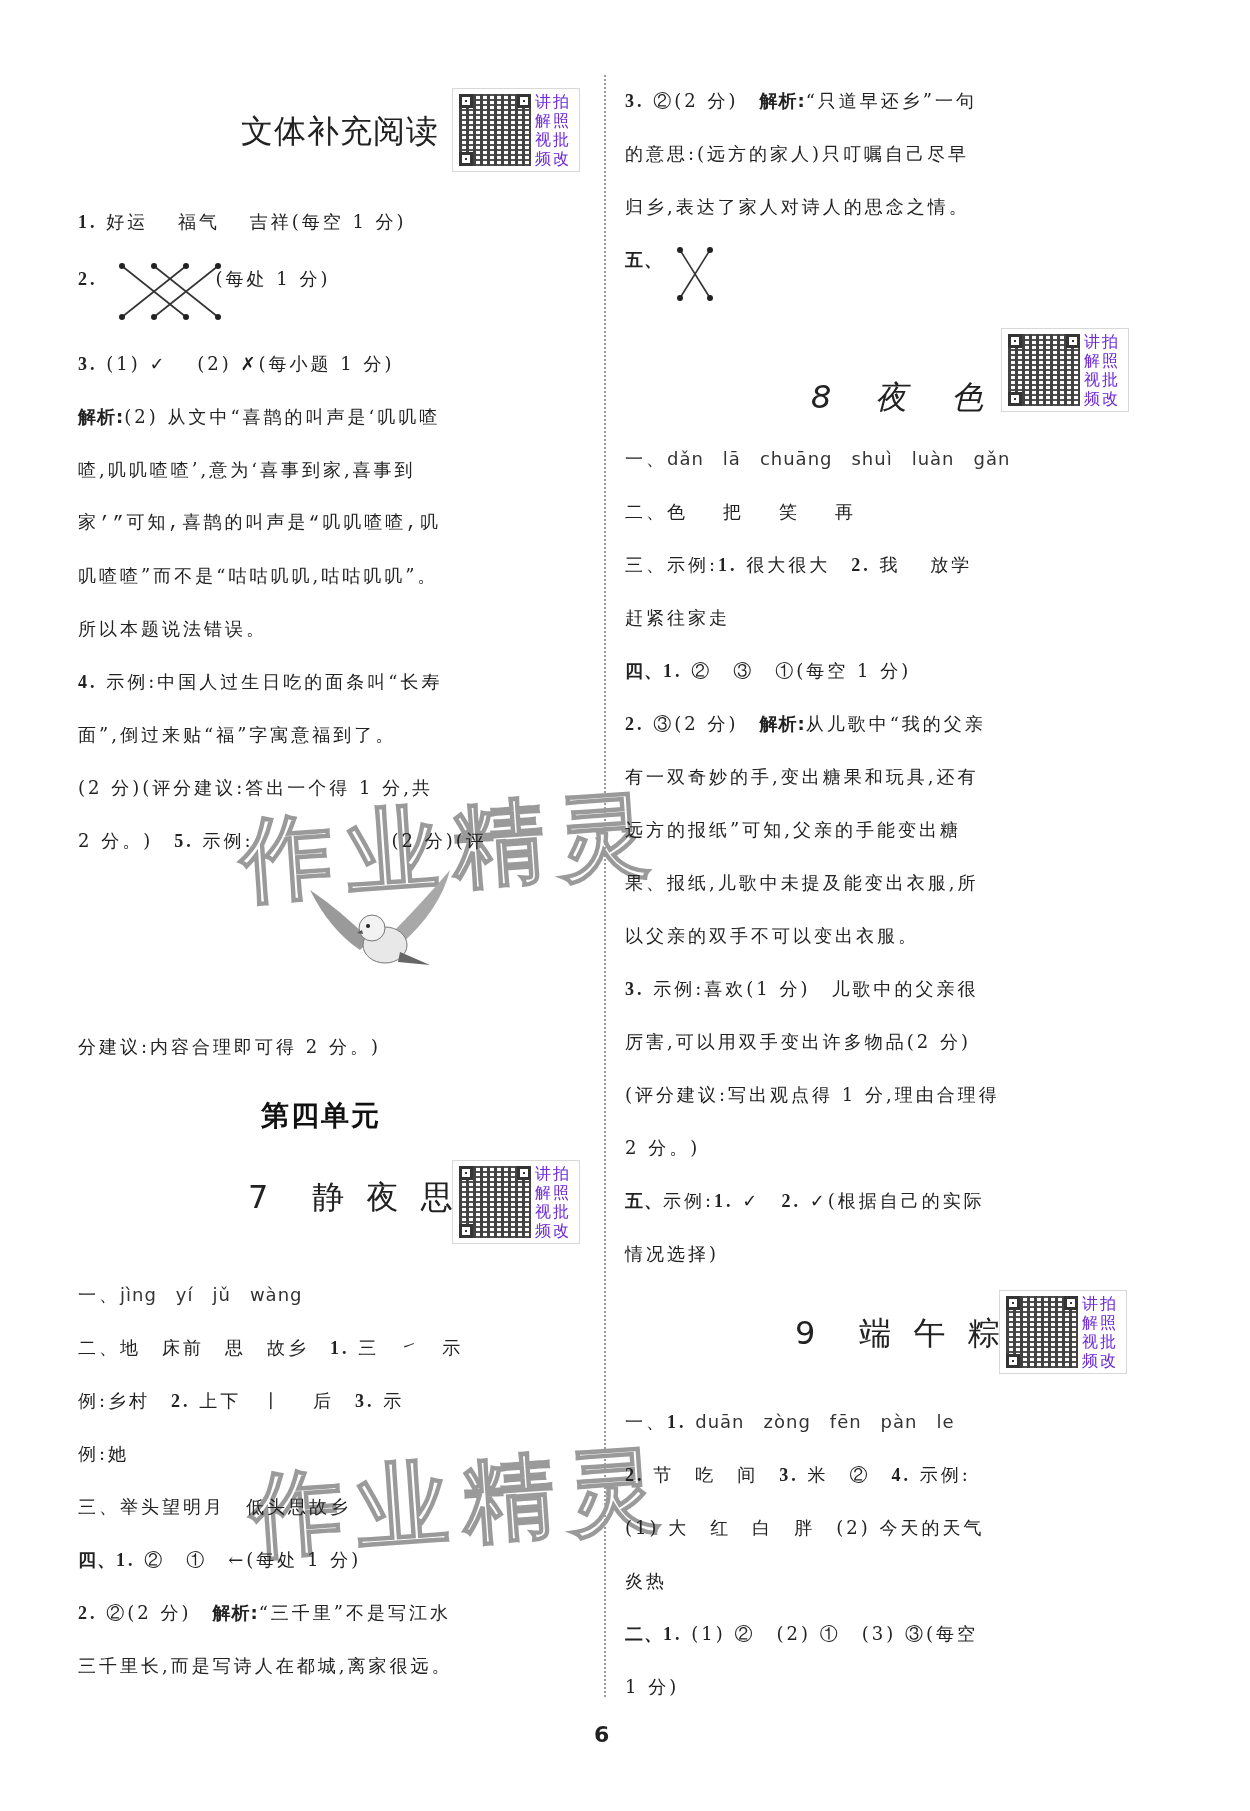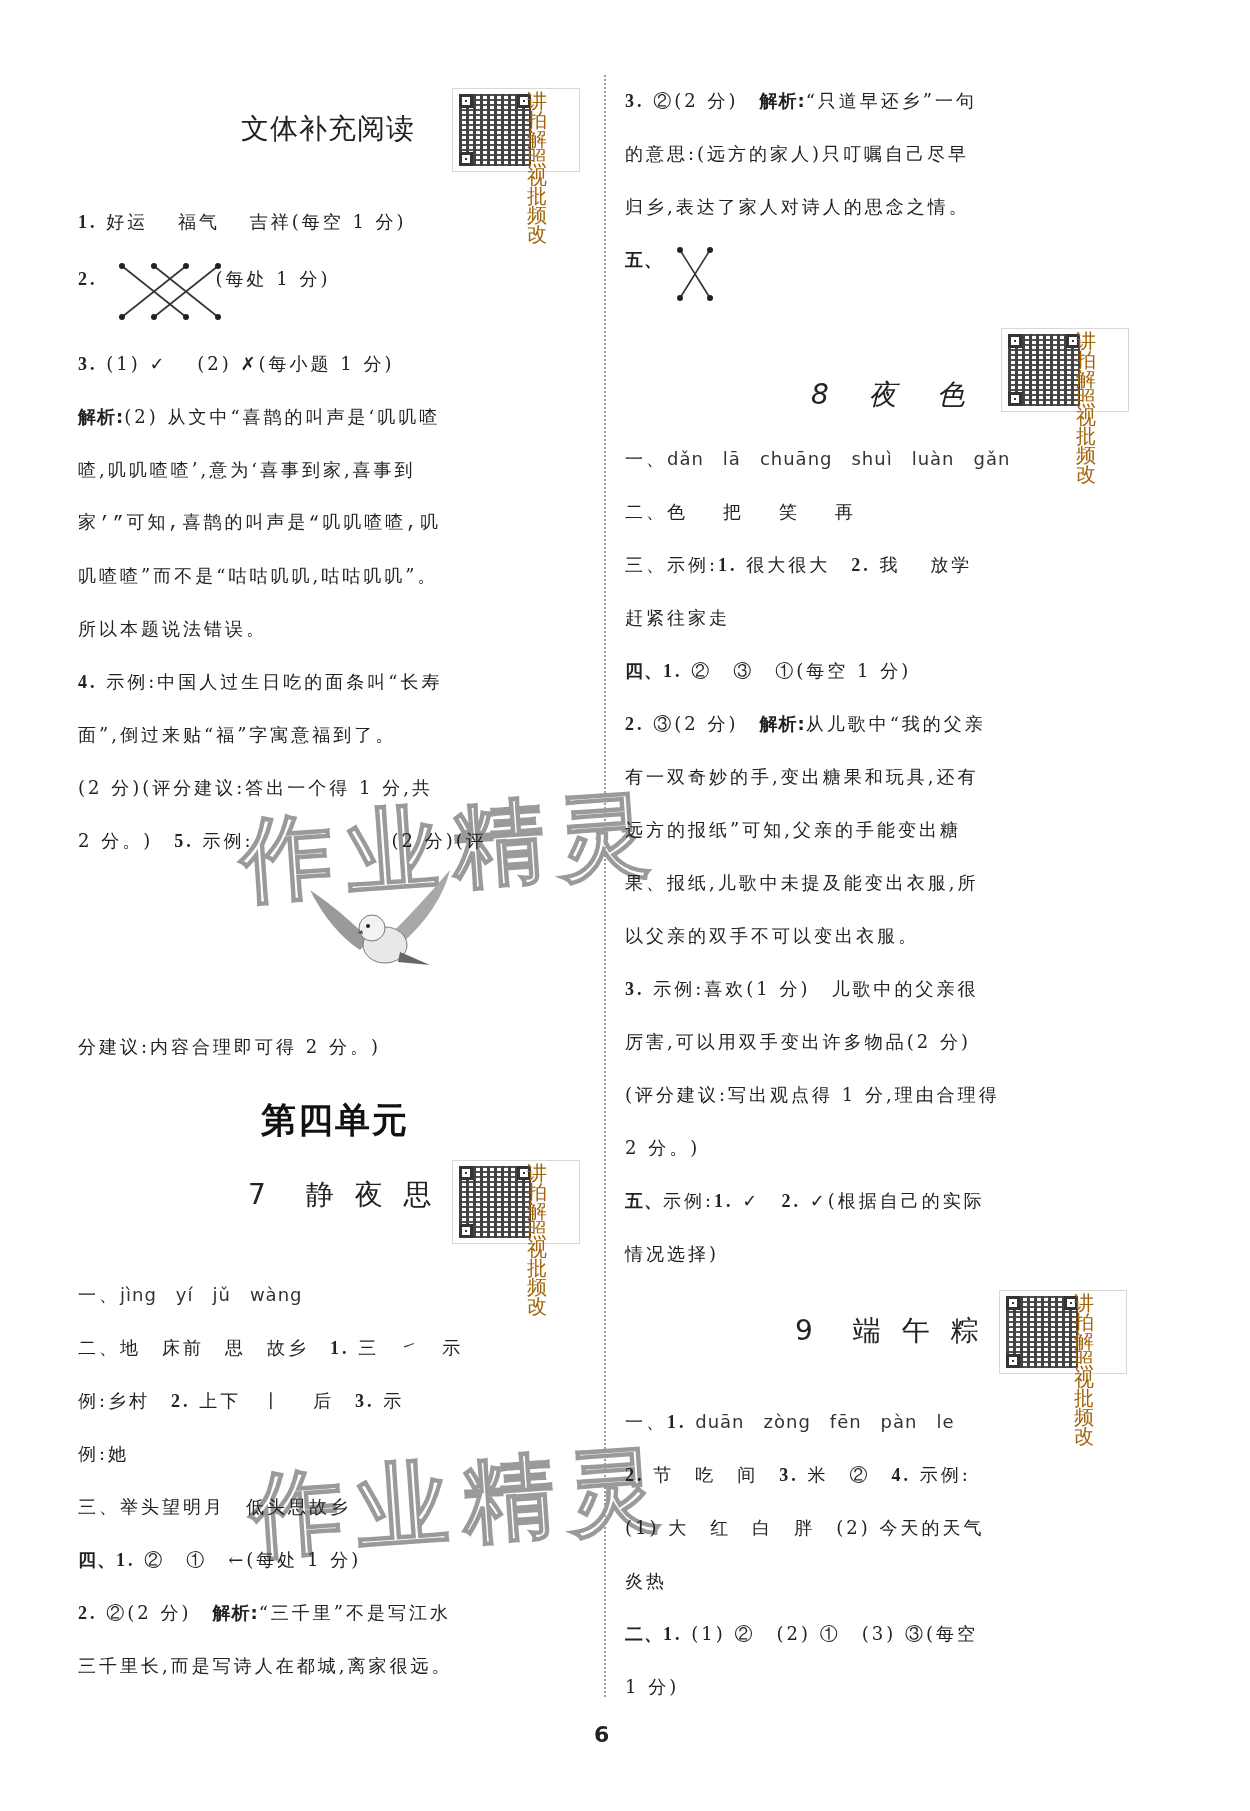--- a/index.html
+++ b/index.html
@@ -15,44 +15,44 @@
     border-left: 2px dotted #9a9a9a;
   }
   .line {
     position: absolute; left: 0; font-size: 18px; line-height: 34px; white-space: nowrap;
     letter-spacing: 3px;
   }
   .b { font-weight: bold; font-family: "Liberation Serif", serif; }
   .bh { font-weight: bold; font-family: "DejaVu Sans", sans-serif; letter-spacing: 1px; }
   .py { font-family: "DejaVu Sans", "Liberation Sans", sans-serif; letter-spacing: 1px; color: #333; }
   .heading {
-    position: absolute; font-family: "DejaVu Sans", "Liberation Sans", sans-serif; font-size: 28px; color: #222;
+    position: absolute; font-family: "DejaVu Sans", "Liberation Sans", sans-serif; font-size: 32px; color: #222;
     letter-spacing: 6px;
   }
   .unit-heading {
-    position: absolute; font-family: Liberation Mono, monospace; font-weight: bold; font-size: 35px; color: #111;
+    position: absolute; font-family: Liberation Mono, monospace; font-weight: bold; font-size: 28px; color: #111;
     letter-spacing: 2px;
   }
   .qr-box {
     position: absolute; width: 128px; height: 84px; border: 1px solid #d8d8d8; background: #fff;
     box-sizing: border-box; padding: 4px;
   }
   .qr {
     position: absolute; left: 6px; top: 5px; width: 72px; height: 72px;
     background:
       repeating-linear-gradient(90deg, #222 0 3px, transparent 3px 7px),
       repeating-linear-gradient(0deg, #333 0 2px, #fff 2px 5px);
     opacity: 0.85;
   }
   .qr .finder {
     position: absolute; width: 14px; height: 14px; border: 3px solid #111; background: #fff; box-sizing: border-box;
   }
   .qr .finder::after { content: ""; position: absolute; left: 3px; top: 3px; width: 2px; height: 2px; background: #111; }
   .qr-text {
-    position: absolute; left: 74px; top: 3px; width: 42px; font-size: 20px; line-height: 19px; color: #a16207;
+    position: absolute; left: 82px; top: 3px; width: 42px; font-size: 16px; line-height: 19px; color: #6d28d9;
     letter-spacing: 2px;
   }
   .wm {
     position: absolute; font-family: "DejaVu Sans", sans-serif; font-weight: bold; color: transparent;
     -webkit-text-stroke: 1.5px #9a9a9a; font-size: 92px; letter-spacing: 14px; transform: rotate(-4deg);
     pointer-events: none;
   }
   .page-num {
     position: absolute; left: 594px; top: 1722px; font-family: "DejaVu Sans", sans-serif; font-weight: bold;
     font-size: 22px; color: #222;

